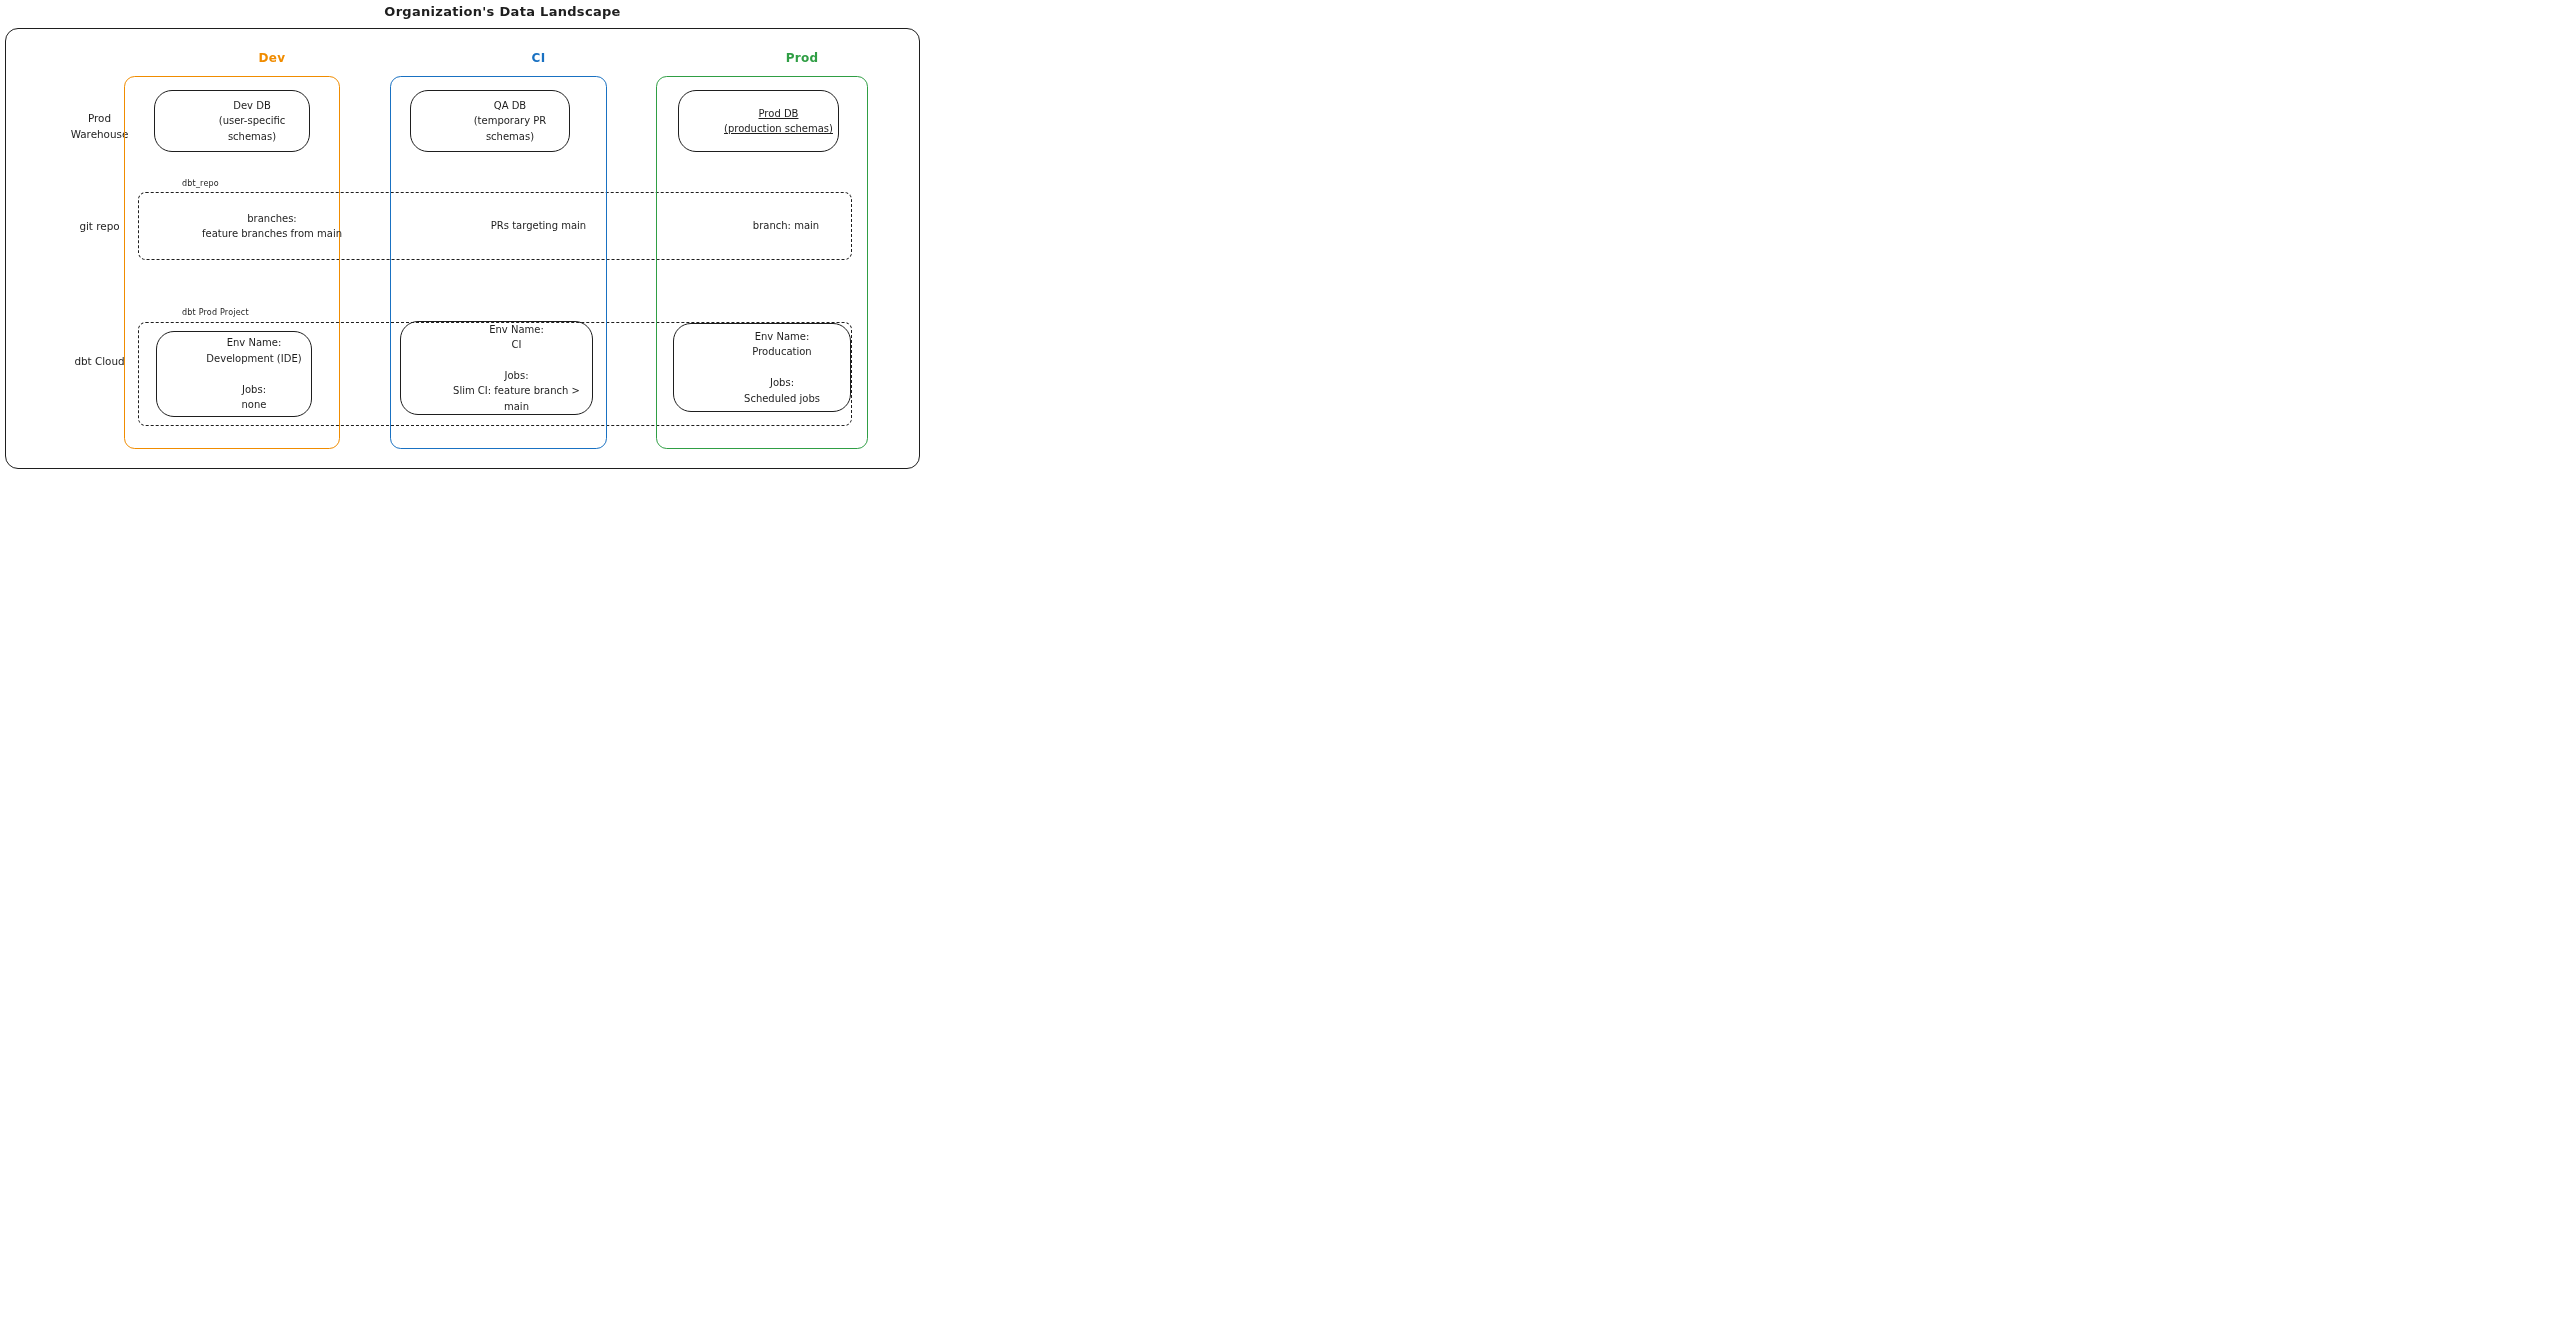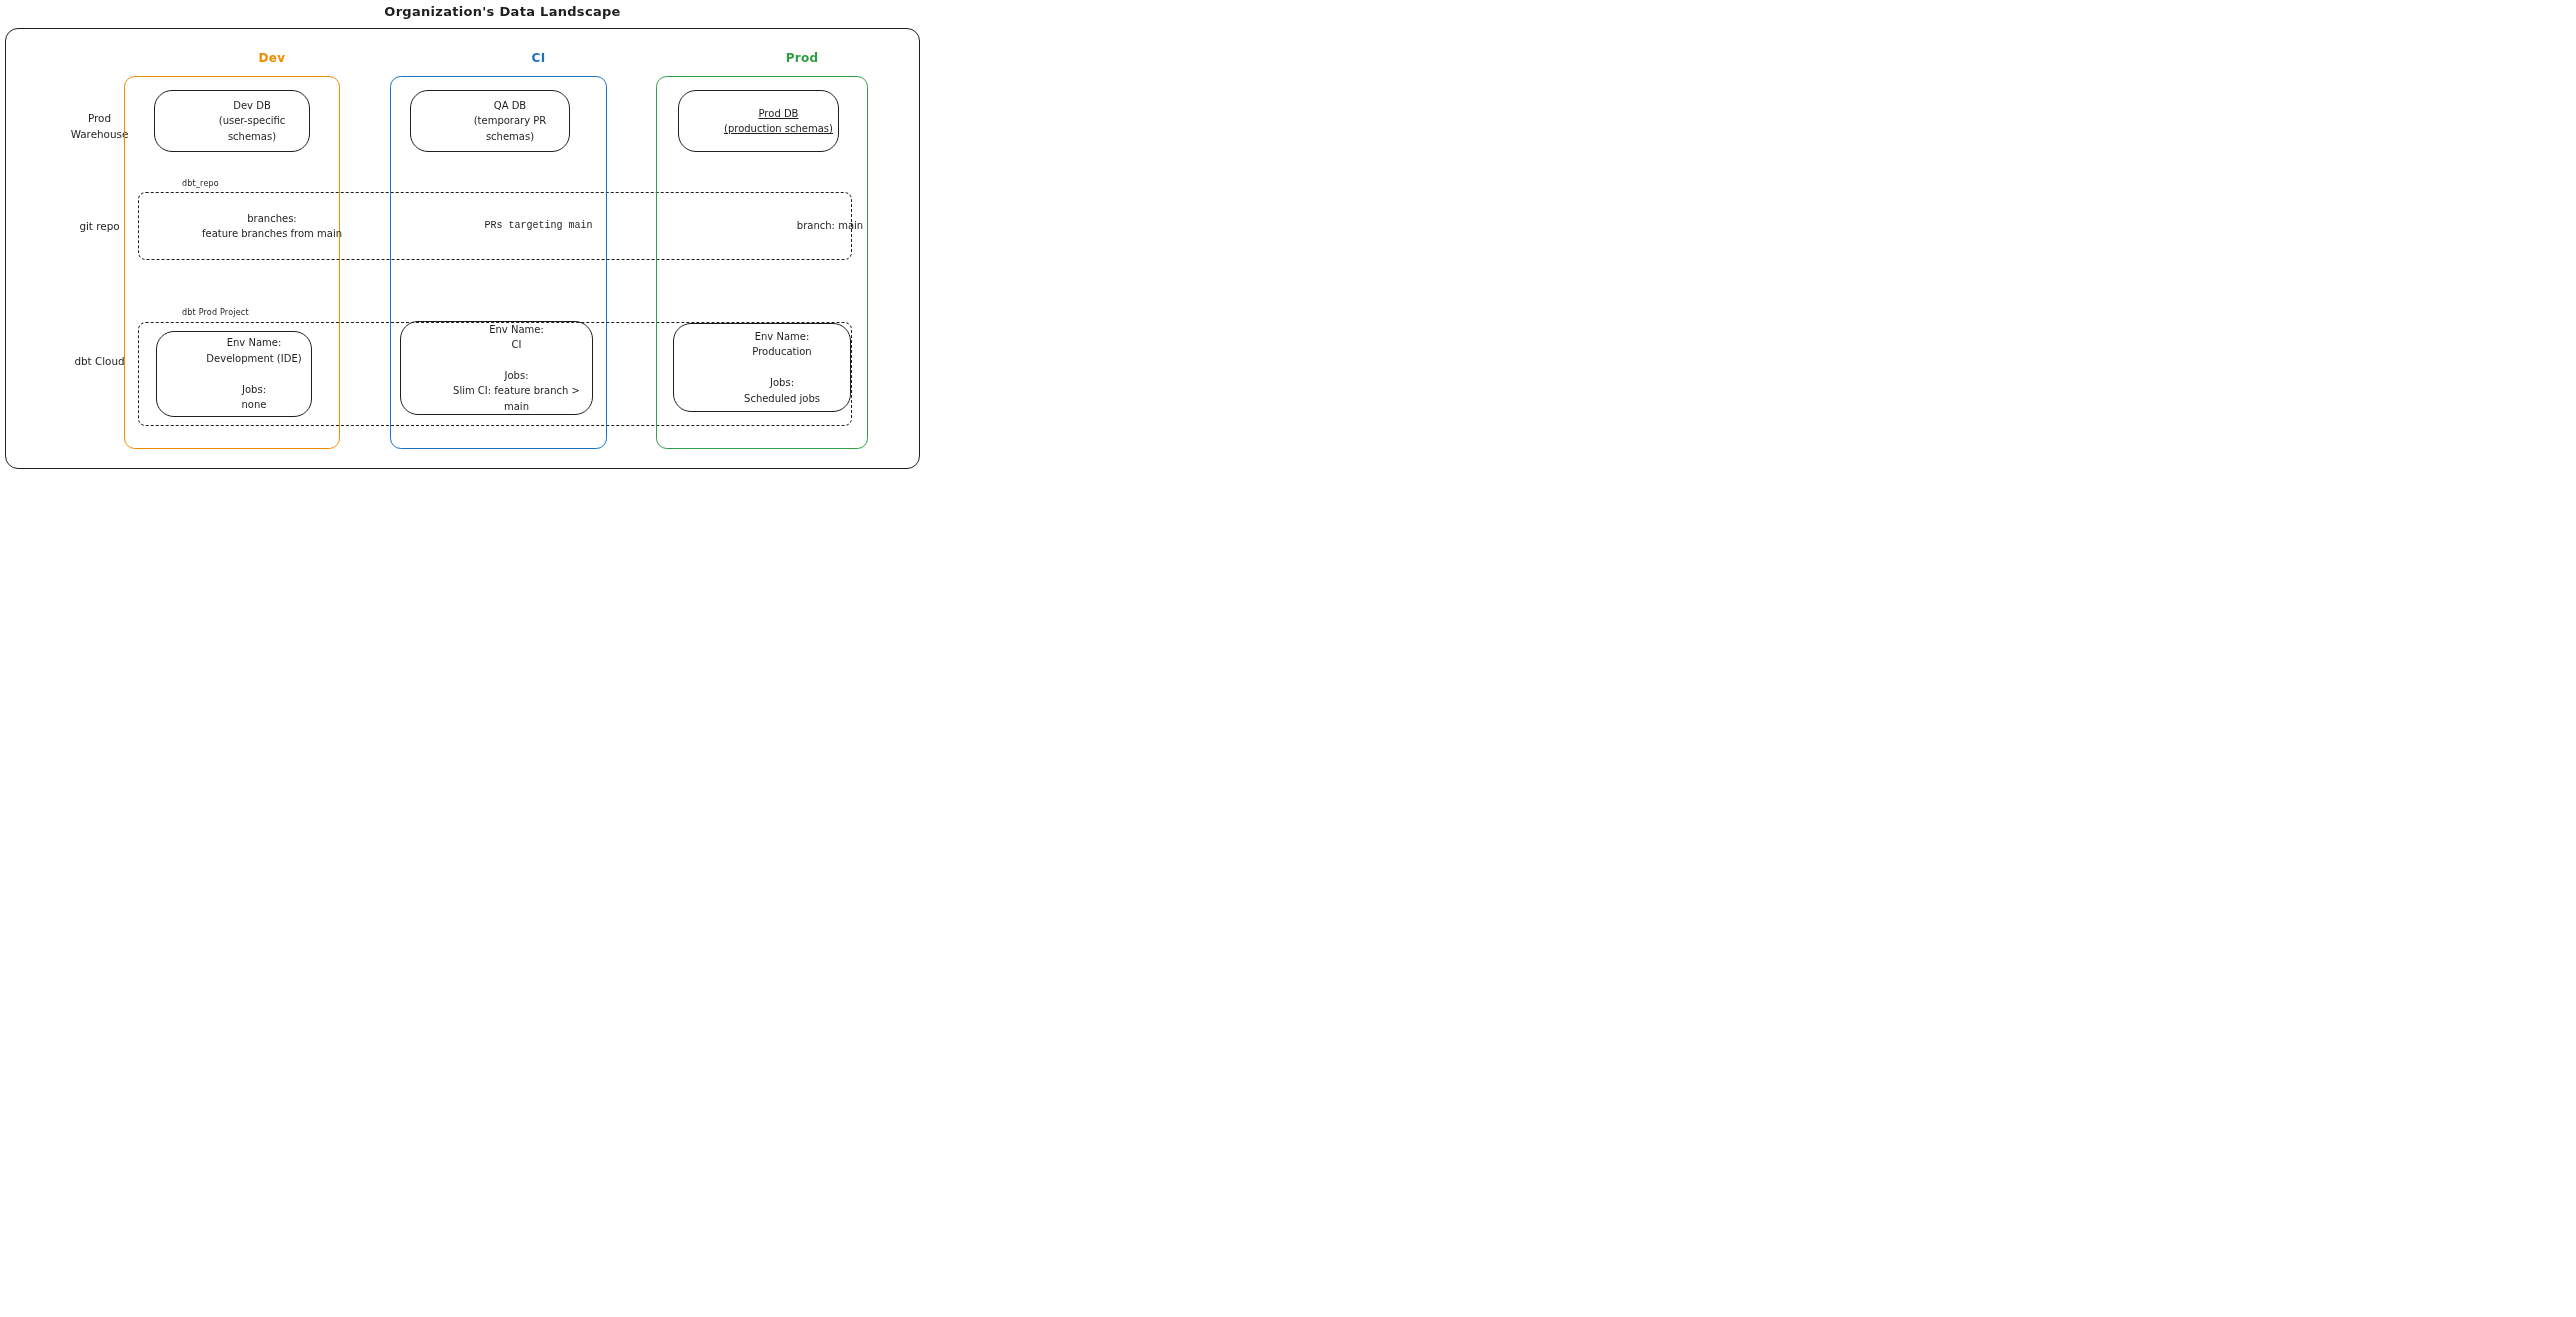--- a/index.html
+++ b/index.html
@@ -147,41 +147,41 @@
   </div>
 
   <div class="abs col-header c-ci" style="left:390px; width:217px;">CI</div>
   <div class="abs col-frame c-ci" style="left:390px; width:217px;"></div>
 
   <div class="abs solid-box db-box" style="left:410px; width:160px;">
     <div>QA DB</div>
     <div>(temporary PR schemas)</div>
   </div>
 
-  <div class="abs git-text" style="left:390px; width:217px;font-family:Liberation Mono, monospace;">
+  <div class="abs git-text" style="left:390px; width:217px;">
     <div>PRs targeting main</div>
     <div></div>
   </div>
 
   <div class="abs solid-box cloud-box" style="left:400px; top:321px; width:193px; height:94px;">
     <div class="cloud-line">Env Name:</div>
     <div class="cloud-line">CI</div>
     <div class="cloud-line jobs-label">Jobs:</div>
     <div class="cloud-line">Slim CI: feature branch &gt; main</div>
   </div>
 
   <div class="abs col-header c-prod" style="left:656px; width:212px;">Prod</div>
   <div class="abs col-frame c-prod" style="left:656px; width:212px;"></div>
 
   <div class="abs solid-box db-box" style="left:678px; width:161px;text-decoration:underline;">
     <div>Prod DB</div>
     <div>(production schemas)</div>
   </div>
 
-  <div class="abs git-text" style="left:688px; width:204px;text-align:right;">
+  <div class="abs git-text" style="left:644px; width:204px;text-align:right;">
     <div>branch: main</div>
     <div></div>
   </div>
 
   <div class="abs solid-box cloud-box" style="left:673px; top:323px; width:178px; height:89px;">
     <div class="cloud-line">Env Name:</div>
     <div class="cloud-line">Producation</div>
     <div class="cloud-line jobs-label">Jobs:</div>
     <div class="cloud-line">Scheduled jobs</div>
   </div>

